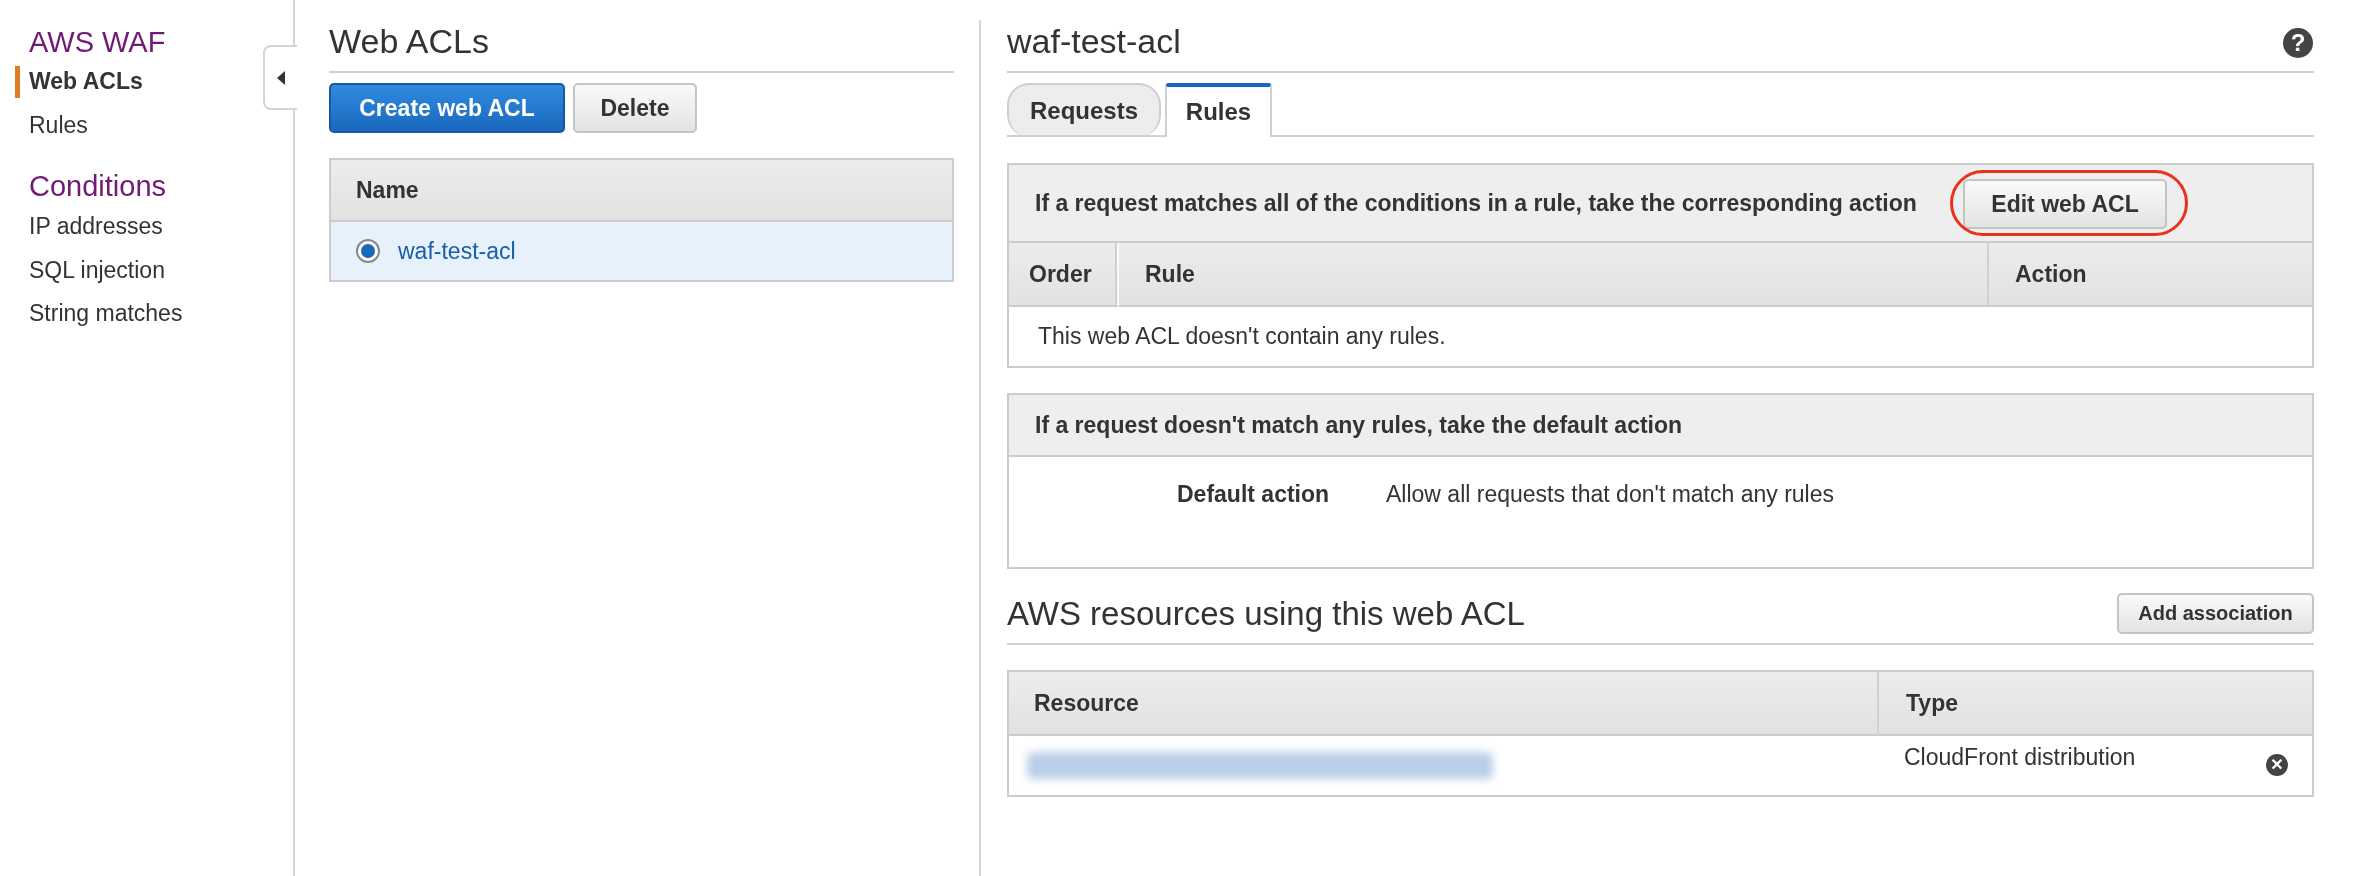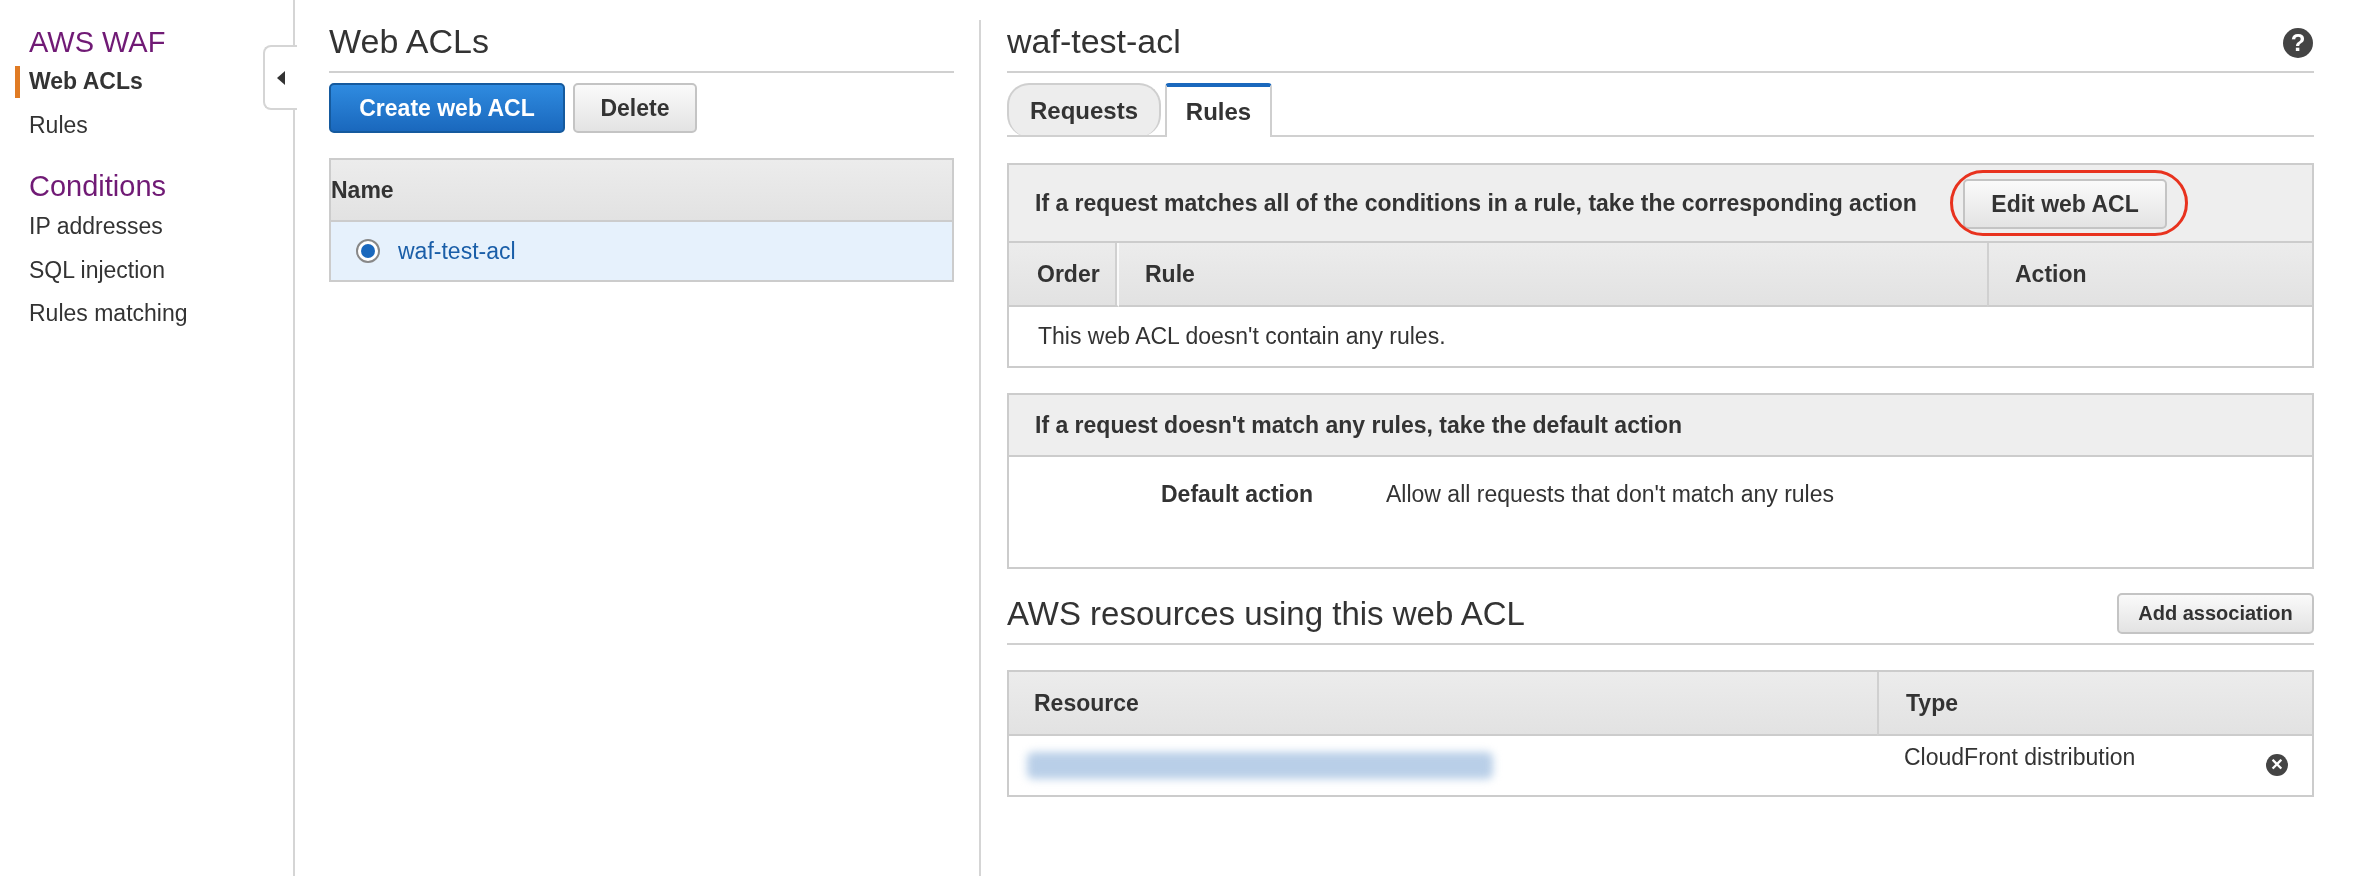--- a/index.html
+++ b/index.html
@@ -46,34 +46,34 @@
 <body>
 
 <nav id="sidebar">
   <div class="sb-head" style="top:26px;">AWS WAF</div>
   <div class="sb-bar"></div>
   <div class="sb-item active" style="top:68px;">Web ACLs</div>
   <div class="sb-item" style="top:112px;">Rules</div>
   <div class="sb-head" style="top:170px;">Conditions</div>
   <div class="sb-item" style="top:213px;">IP addresses</div>
   <div class="sb-item" style="top:257px;">SQL injection</div>
-  <div class="sb-item" style="top:300px;">Rules matching</div>
+  <div class="sb-item" style="top:300px;">String matches</div>
 </nav>
 <div id="collapse-tab">
   <span class="tri"></span>
 </div>
 
 <section>
   <div class="page-title" style="left:329px; top:22px;">Web ACLs</div>
   <div class="hr" style="left:329px; top:71px; width:625px;"></div>
   <div class="btn btn-primary" style="left:329px; top:83px; width:236px; height:50px;">Create web ACL</div>
   <div class="btn btn-default" style="left:573px; top:83px; width:124px; height:50px;">Delete</div>
 
   <div class="tbl" style="left:329px; top:158px; width:625px; height:124px;">
-    <div class="th" style="left:0; top:0; width:621px; height:62px; border-bottom:2px solid #ccc;">Name</div>
+    <div class="th" style="left:0; top:0; width:621px; height:62px; padding-left:25px; border-bottom:2px solid #ccc;">Name</div>
     <div class="cell" style="left:0; top:62px; width:621px; height:58px; background:#e6f1fc; padding-left:25px;">
       <span style="display:inline-block; width:24px; height:24px; border-radius:50%; border:2px solid #888; background:#fff; position:relative; margin-right:18px;">
         <span style="position:absolute; left:3px; top:3px; width:14px; height:14px; border-radius:50%; background:#1a68bd;"></span>
       </span>
       <span style="color:#1a5ea8;">waf-test-acl</span>
     </div>
   </div>
 </section>
 
 <div id="divider"></div>
@@ -85,32 +85,32 @@
 
   <div class="tab inactive" style="left:1007px; width:154px;border-radius:22px;">Requests</div>
   <div class="tab active" style="left:1165px; width:107px;">Rules</div>
   <div class="hr" style="left:1007px; top:135px; width:1307px;"></div>
   <div class="abs" style="left:1167px; top:134px; width:103px; height:4px; background:#fff;"></div>
 
   <div class="tbl" style="left:1007px; top:163px; width:1307px; height:205px;">
     <div class="panel-head" style="left:0; top:0; width:1303px; height:78px; padding-left:26px; border-bottom:2px solid #ccc;">
       <span>If a request matches all of the conditions in a rule, take the corresponding action</span>
     </div>
-    <div class="th" style="left:0; top:78px; width:110px; height:64px; padding-left:28px; border-right:2px solid #fafafa; box-shadow: inset -2px 0 0 #d0d0d0; border-bottom:2px solid #ccc;">Order</div>
+    <div class="th" style="left:0; top:78px; width:110px; height:64px; padding-left:20px; border-right:2px solid #fafafa; box-shadow: inset -2px 0 0 #d0d0d0; border-bottom:2px solid #ccc;">Order</div>
     <div class="th" style="left:110px; top:78px; width:916px; height:64px; padding-left:26px; border-bottom:2px solid #ccc;">Rule</div>
     <div class="th" style="left:978px; top:78px; width:325px; height:64px; padding-left:26px; border-left:2px solid #d0d0d0; border-bottom:2px solid #ccc;">Action</div>
     <div class="cell" style="left:0; top:142px; width:1299px; height:59px; padding-left:29px;">This web ACL doesn't contain any rules.</div>
   </div>
   <div class="btn btn-default" style="left:1963px; top:179px; width:204px; height:50px;">Edit web ACL</div>
   <div class="abs" style="left:1950px; top:170px; width:238px; height:66px; border:3px solid #e8321e; border-radius:33px;"></div>
 
   <div class="tbl" style="left:1007px; top:393px; width:1307px; height:176px;">
     <div class="panel-head" style="left:0; top:0; width:1303px; height:62px; padding-left:26px; border-bottom:2px solid #ccc;">If a request doesn't match any rules, take the default action</div>
     <div class="cell" style="left:0; top:62px; width:1303px; height:75px;">
-      <span style="position:absolute; left:152px; font-weight:bold;">Default action</span>
+      <span style="position:absolute; left:168px; font-weight:bold;">Default action</span>
       <span style="position:absolute; left:377px;">Allow all requests that don't match any rules</span>
     </div>
   </div>
 
   <div class="abs" style="left:1007px; top:595px; font-size:33px;">AWS resources using this web ACL</div>
   <div class="btn btn-default" style="left:2117px; top:593px; width:197px; height:41px; font-size:20px;">Add association</div>
   <div class="hr" style="left:1007px; top:643px; width:1307px;"></div>
 
   <div class="tbl" style="left:1007px; top:670px; width:1307px; height:127px;">
     <div class="th" style="left:0; top:0; width:868px; height:64px; padding-left:25px; border-bottom:2px solid #ccc;">Resource</div>

